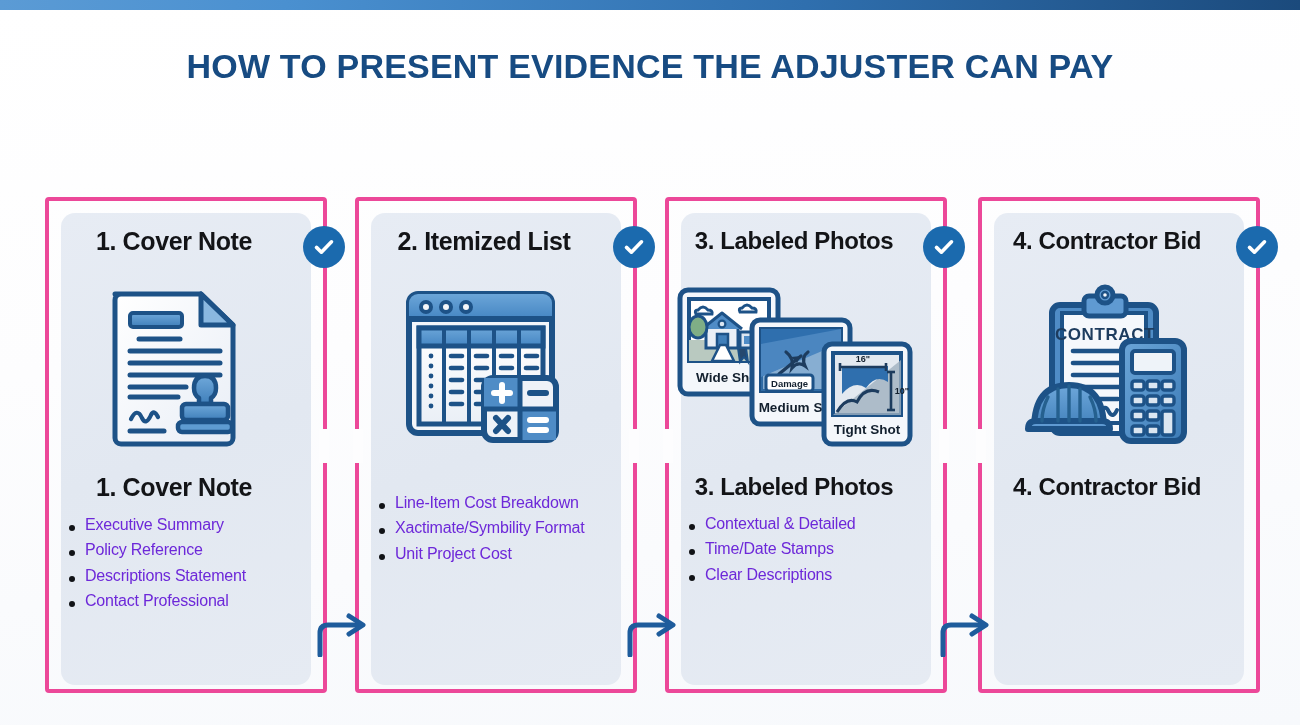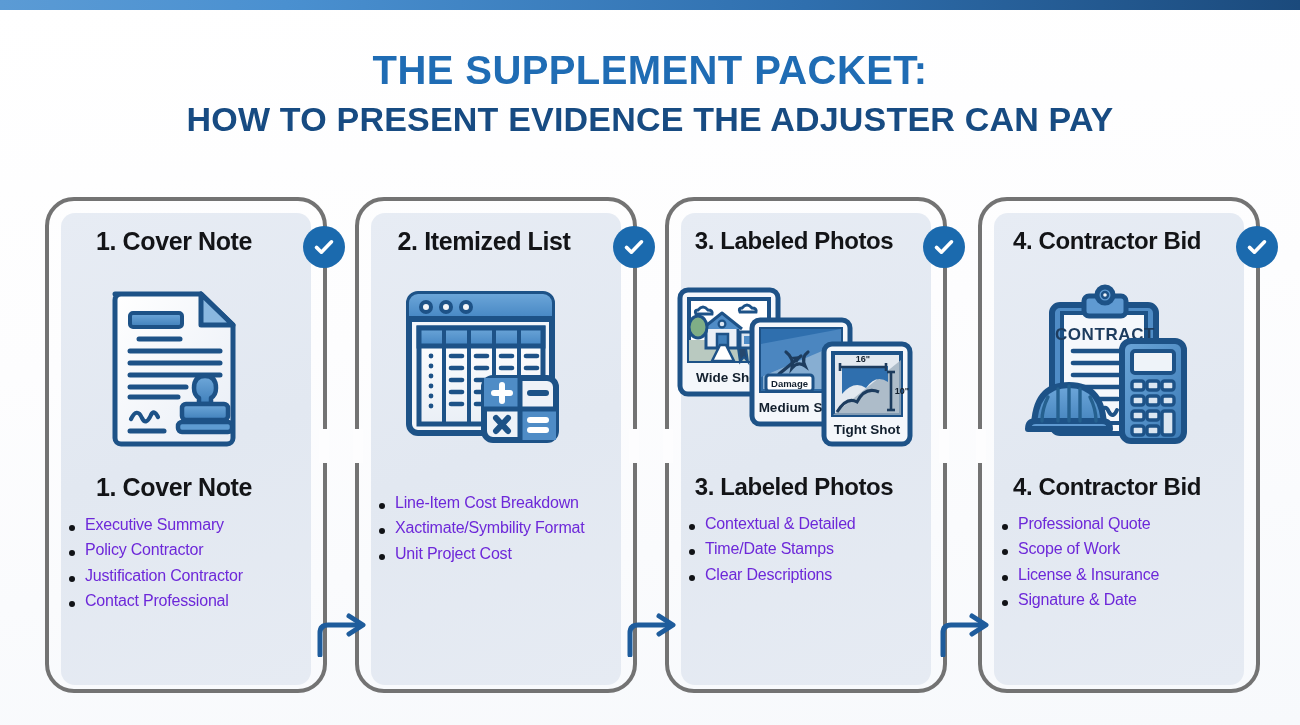--- a/index.html
+++ b/index.html
@@ -57,22 +57,22 @@
     left: 0;
     width: 1300px;
     height: 500px;
   }
 
   .card {
     position: absolute;
     top: 0;
     width: 282px;
     height: 496px;
-    border: 4px solid #737373;
-    border-radius: 29px;
+    border: 4px solid #ec4899;
+    border-radius: 4px;
     background: transparent;
   }
   .card-1 { left: 45px; }
   .card-2 { left: 355px; }
   .card-3 { left: 665px; }
   .card-4 { left: 978px; }
 
   
   .card .border-gap-right {
     position: absolute;
@@ -215,21 +215,20 @@
 
   
   .ico { display: block; }
 </style>
 </head>
 <body>
 
 <div class="top-bar"></div>
 
 <div class="title-wrap">
-  <div class="title-line1">THE SUPPLEMENT PACKET:</div>
   <div class="title-line2">HOW TO PRESENT EVIDENCE THE ADJUSTER CAN PAY</div>
 </div>
 
 <div class="cards-row">
 
   <div class="card card-1">
     <div class="border-gap-badge"></div>
     <div class="border-gap-right"></div>
     <div class="card-inner"></div>
 
@@ -274,22 +273,22 @@
         <path d="M86 103 q0 -12 11 -12 q11 0 11 12 q0 7 -5 10 v6 h-12 v-6 q-5 -3 -5 -10 z" fill="url(#bl1)" stroke="#1d5287" stroke-width="4.5" stroke-linejoin="round"></path>
         <rect x="74" y="119" width="46" height="16" rx="4" fill="url(#bl1)" stroke="#1d5287" stroke-width="4.5"></rect>
         <rect x="70" y="137" width="54" height="10" rx="4" fill="#5e9bd1" stroke="#1d5287" stroke-width="4.5"></rect>
       </svg>
     </div>
 
     <div class="card-body">
       <div class="body-heading">1. Cover Note</div>
       <ul class="bullets">
         <li>Executive Summary</li>
-        <li>Policy Contractor</li>
-        <li>Justification Contractor</li>
+        <li>Policy Reference</li>
+        <li>Descriptions Statement</li>
         <li>Contact Professional</li>
       </ul>
     </div>
   </div>
 
   <div class="card card-2">
     <div class="border-gap-badge"></div>
     <div class="border-gap-left"></div>
     <div class="border-gap-right"></div>
     <div class="card-inner"></div>
@@ -538,26 +537,20 @@
           <rect x="129" y="128" width="12" height="9" rx="2.5"></rect>
           <rect x="114" y="143" width="12" height="9" rx="2.5"></rect>
           <rect x="129" y="143" width="12" height="9" rx="2.5"></rect>
           <rect x="144" y="128" width="12" height="24" rx="2.5"></rect>
         </g>
       </svg>
     </div>
 
     <div class="card-body">
       <div class="body-heading">4. Contractor Bid</div>
-      <ul class="bullets">
-        <li>Professional Quote</li>
-        <li>Scope of Work</li>
-        <li>License &amp; Insurance</li>
-        <li>Signature &amp; Date</li>
-      </ul>
     </div>
   </div>
 
   <div class="connector conn-1">
     <svg width="60" height="50" viewBox="0 0 60 50">
       <path d="M4 48 V26 q0 -8 8 -8 H44" fill="none" stroke="#1e5c9c" stroke-width="5" stroke-linecap="round" stroke-linejoin="round"></path>
       <path d="M33 9 L47 18 L33 27" fill="none" stroke="#1e5c9c" stroke-width="5" stroke-linecap="round" stroke-linejoin="round"></path>
     </svg>
   </div>
 

